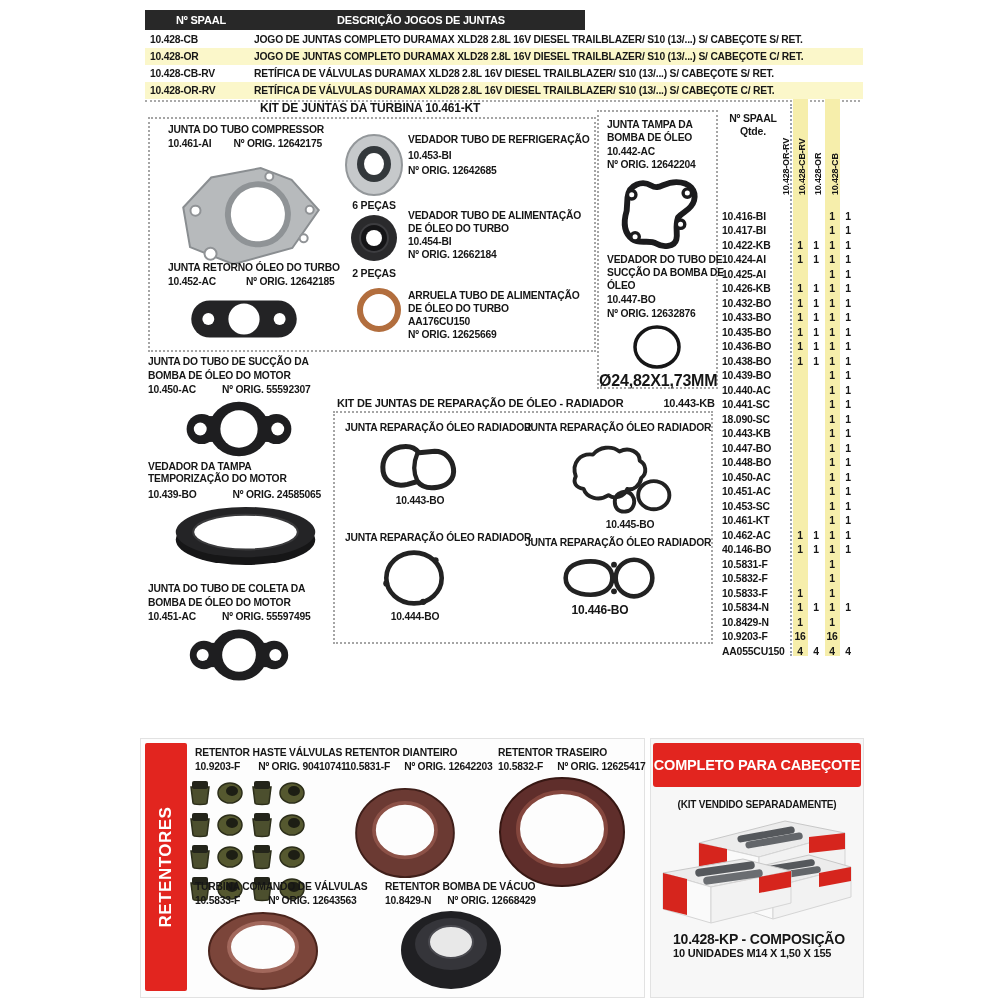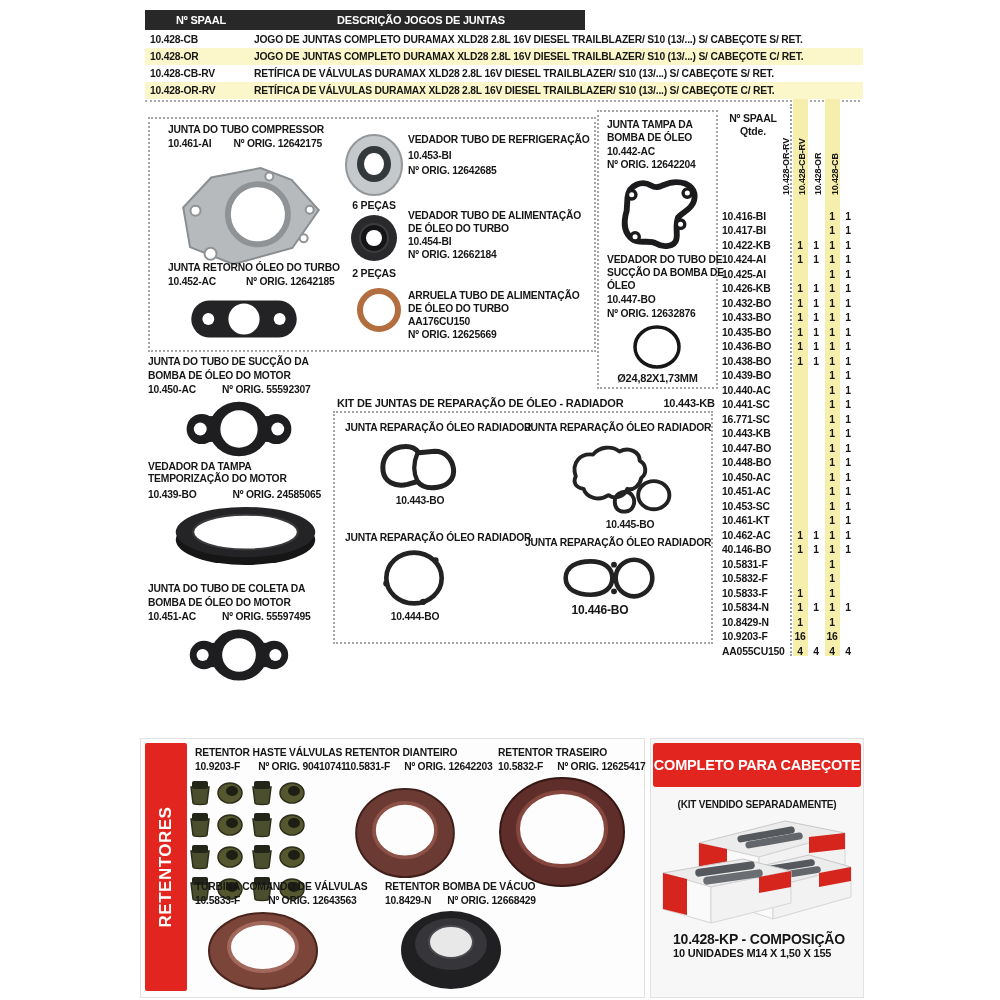--- a/index.html
+++ b/index.html
@@ -66,20 +66,21 @@
       <div class="trow hl">
         <span class="tcode">10.428-OR-RV</span>
         <span class="tdesc">RETÍFICA DE VÁLVULAS DURAMAX XLD28 2.8L 16V DIESEL TRAILBLAZER/ S10 (13/...) S/ CABEÇOTE C/ RET.</span>
       </div>
     </div>
   <div class="abs dotline" style="left:145px;top:100px;width:715px;"></div>
 
   <div class="abs band" style="left:793px;top:99px;width:15px;height:557px;"></div>
   <div class="abs band" style="left:825px;top:99px;width:15px;height:557px;"></div>
 
+  <div class="abs kit-title" style="left:150px;top:101px;width:440px;">KIT DE JUNTAS DA TURBINA  10.461-KT</div>
   <div class="dash-box" style="left:148px;top:117px;width:444px;height:231px;">
 
     <div class="abs item-title" style="left:18px;top:5px;">JUNTA DO TUBO COMPRESSOR</div>
     <div class="abs codeline" style="left:18px;top:19px;gap:22px;">
       <span>10.461-AI</span>
       <span>Nº ORIG. 12642175</span>
     </div>
     <svg class="abs" style="left:22px;top:46px;transform:rotate(-4deg);" width="152" height="102" viewBox="0 0 152 102">
       <polygon points="12,38 42,10 92,4 122,18 147,50 118,86 58,98 16,78" fill="#b7babc" stroke="#8a8e91" stroke-width="2"></polygon>
       <circle cx="86" cy="50" r="30" fill="#fff" stroke="#8f9396" stroke-width="6"></circle>
@@ -145,21 +146,21 @@
       <circle cx="29" cy="77" r="5" fill="#fff" stroke="#1b1b1d" stroke-width="4"></circle>
     </svg>
     <div class="abs item-title" style="left:8px;top:142px;">VEDADOR DO TUBO DE</div>
     <div class="abs item-title" style="left:8px;top:155px;">SUCÇÃO DA BOMBA DE</div>
     <div class="abs item-title" style="left:8px;top:168px;">ÓLEO</div>
     <div class="abs item-title" style="left:8px;top:182px;">10.447-BO</div>
     <div class="abs item-title" style="left:8px;top:196px;">Nº ORIG. 12632876</div>
     <svg class="abs" style="left:33px;top:212px;" width="50" height="46" viewBox="0 0 50 46">
       <ellipse cx="25" cy="23" rx="22" ry="20" fill="none" stroke="#161617" stroke-width="3.5"></ellipse>
     </svg>
-    <div class="abs note" style="left:0;top:260px;width:117px;font-size:11px;">Ø24,82X1,73MM</div>
+    <div class="abs note" style="left:0;top:260px;width:117px;font-size:16px;">Ø24,82X1,73MM</div>
   </div>
 
   <div class="abs qhead" style="left:716px;top:112px;">Nº SPAAL</div>
   <div class="abs qhead" style="left:716px;top:125px;">Qtde.</div>
   <div class="abs" style="left:790px;top:104px;height:552px;border-left:2px dotted #98a0ae;"></div>
   <div class="abs vlabel" style="left:794px;top:182px;">10.428-OR-RV</div>
   <div class="abs vlabel" style="left:810px;top:182px;">10.428-CB-RV</div>
   <div class="abs vlabel" style="left:826px;top:182px;">10.428-OR</div>
   <div class="abs vlabel" style="left:843px;top:182px;">10.428-CB</div>
   <div class="abs qrows">
@@ -270,21 +271,21 @@
 
       <div class="qrow">
         <span>10.441-SC</span>
         <span class="qv"></span>
         <span class="qv"></span>
         <span class="qv">1</span>
         <span class="qv">1</span>
       </div>
 
       <div class="qrow">
-        <span>16.771-SC</span>
+        <span>18.090-SC</span>
         <span class="qv"></span>
         <span class="qv"></span>
         <span class="qv">1</span>
         <span class="qv">1</span>
       </div>
 
       <div class="qrow">
         <span>10.443-KB</span>
         <span class="qv"></span>
         <span class="qv"></span>

